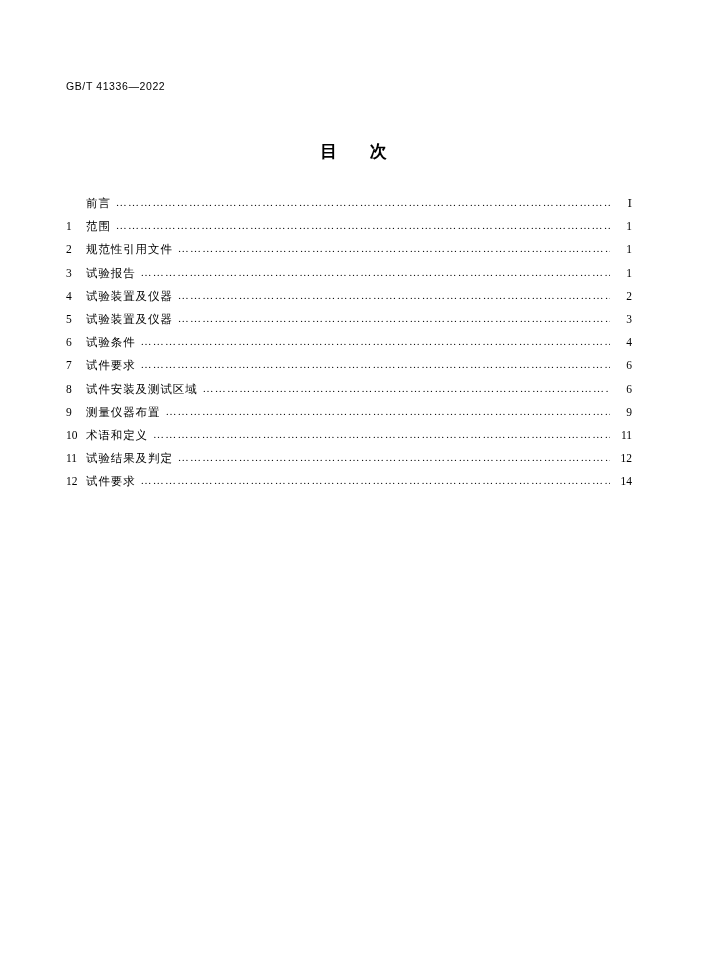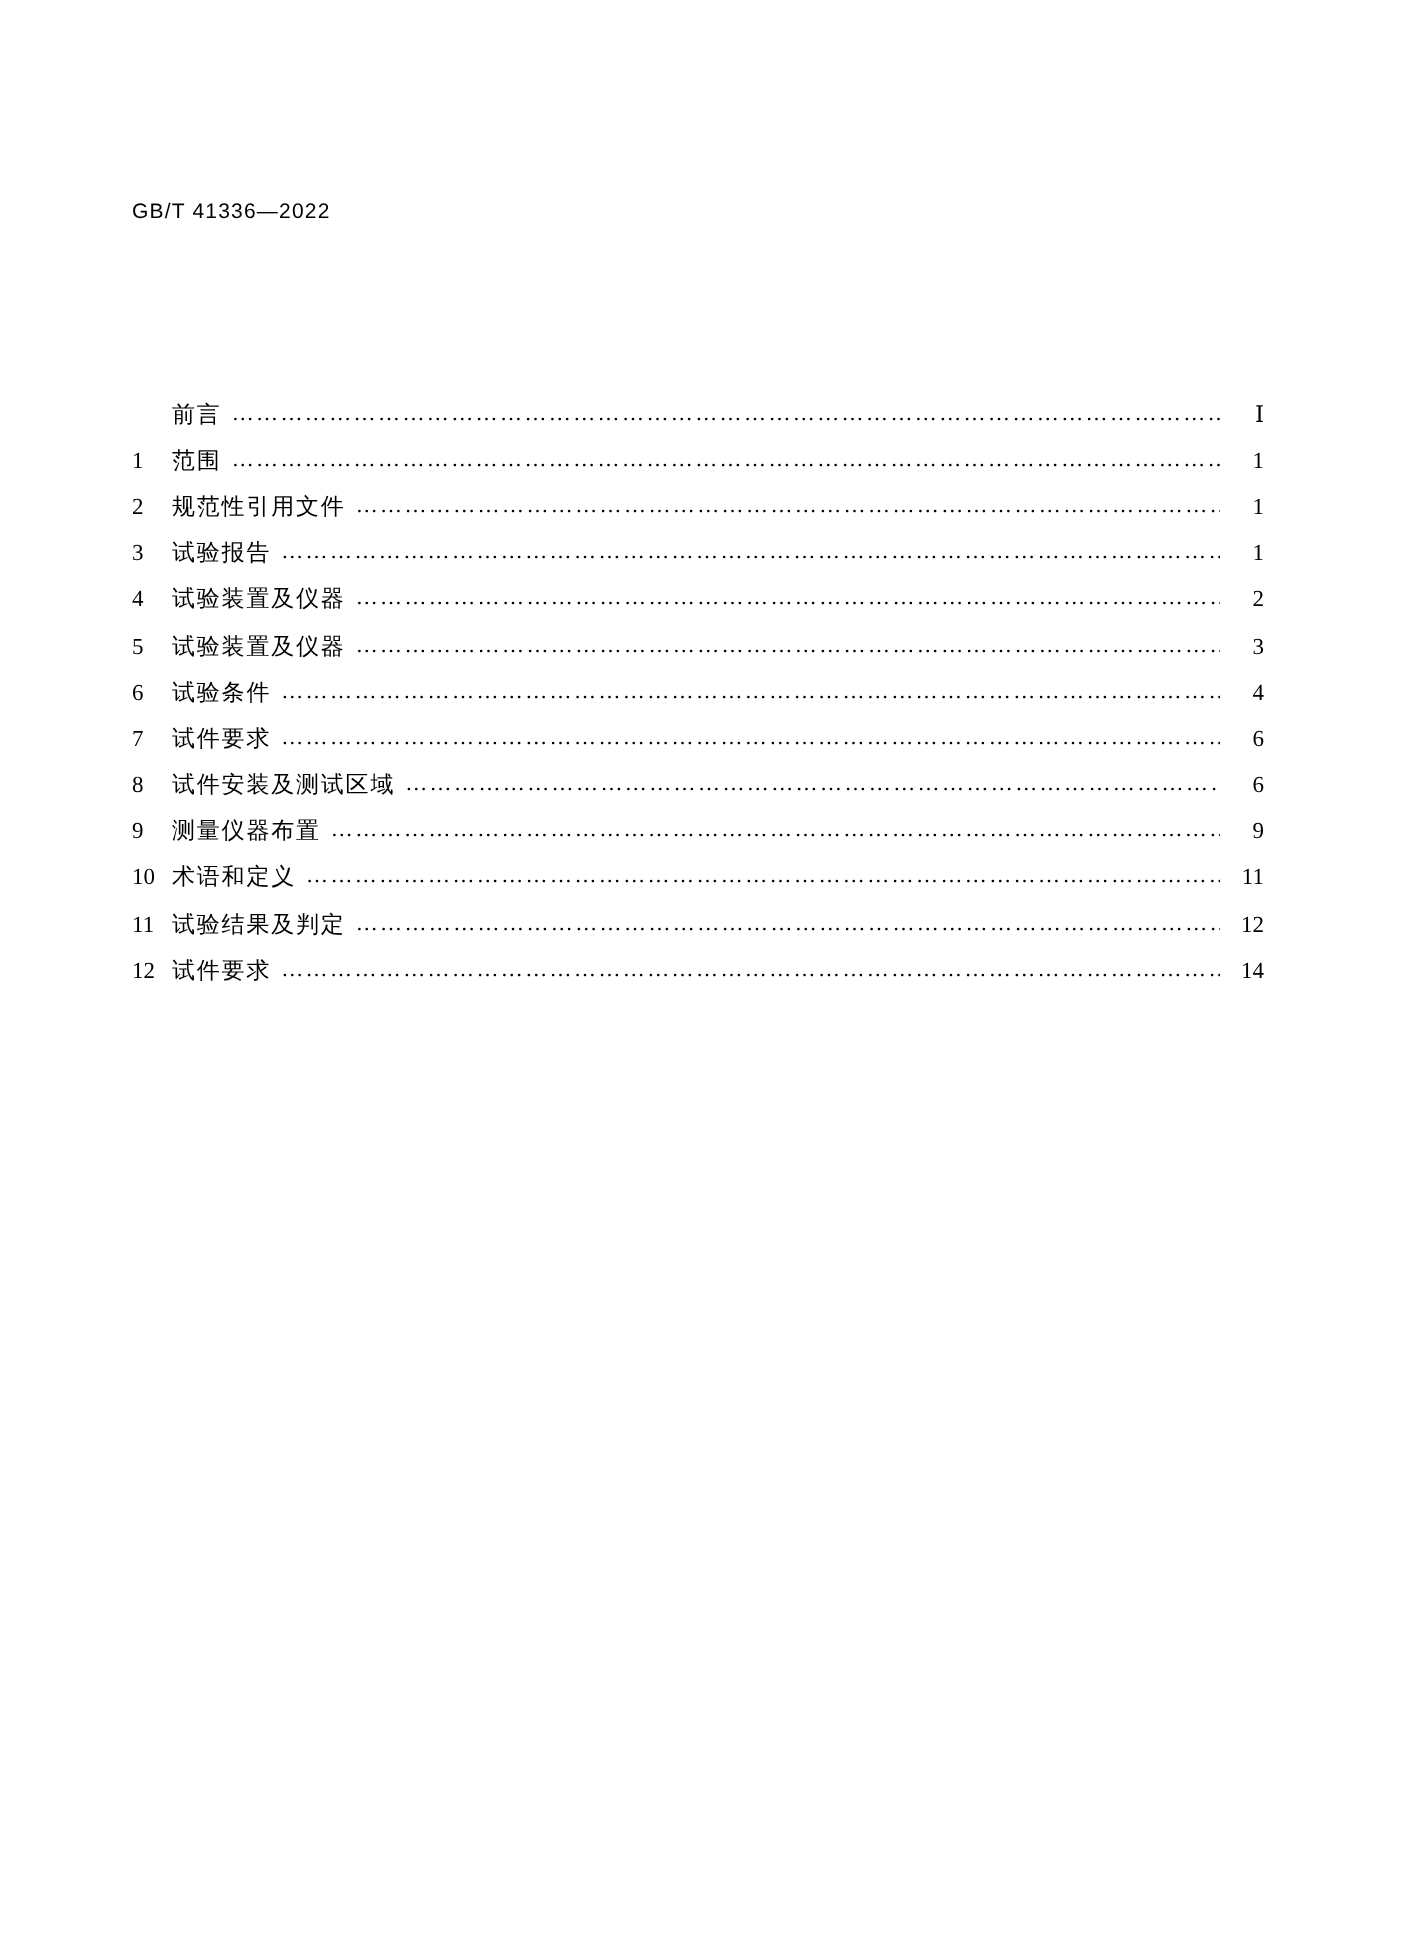--- a/index.html
+++ b/index.html
@@ -24,21 +24,20 @@
   }
   .std-header {
     position: absolute;
     left: 66px;
     top: 80px;
     font-family: "Liberation Sans", "DejaVu Sans", sans-serif;
     font-size: 10.5px;
     letter-spacing: 0.6px;
     color: #000;
     white-space: nowrap;
-    margin-top: 20px;
   }
   .toc-title {
     position: absolute;
     left: 0;
     top: 140px;
     width: 707px;
     text-align: center;
     font-family: "Liberation Sans", "DejaVu Sans", sans-serif;
     font-size: 17px;
     font-weight: bold;
@@ -47,21 +46,21 @@
     color: #000;
   }
   .toc {
     position: absolute;
     left: 66px;
     top: 196px;
     width: 566px;
   }
   .toc-row {
     display: flex;
-    align-items: center;
+    align-items: flex-start;
     font-size: 11.5px;
     line-height: 14px;
     height: 23.2px;
     white-space: nowrap;
     color: #000;
   }
   .toc-num {
     display: inline-block;
     width: 20px;
     flex: 0 0 20px;
@@ -94,20 +93,21 @@
     font-size: 11.5px;
   }
 </style>
 </head>
 <body>
 
 <div class="page">
 
   <div class="std-header">GB/T 41336—2022</div>
 
+  <div class="toc-title">目    次</div>
 
   <div class="toc">
 
     <div class="toc-row">
       <span class="toc-num"></span>
       <span class="toc-label">前言</span>
       <span class="toc-leader">……………………………………………………………………………………………………………………………………………………</span>
       <span class="toc-page">Ⅰ</span>
     </div>
 

